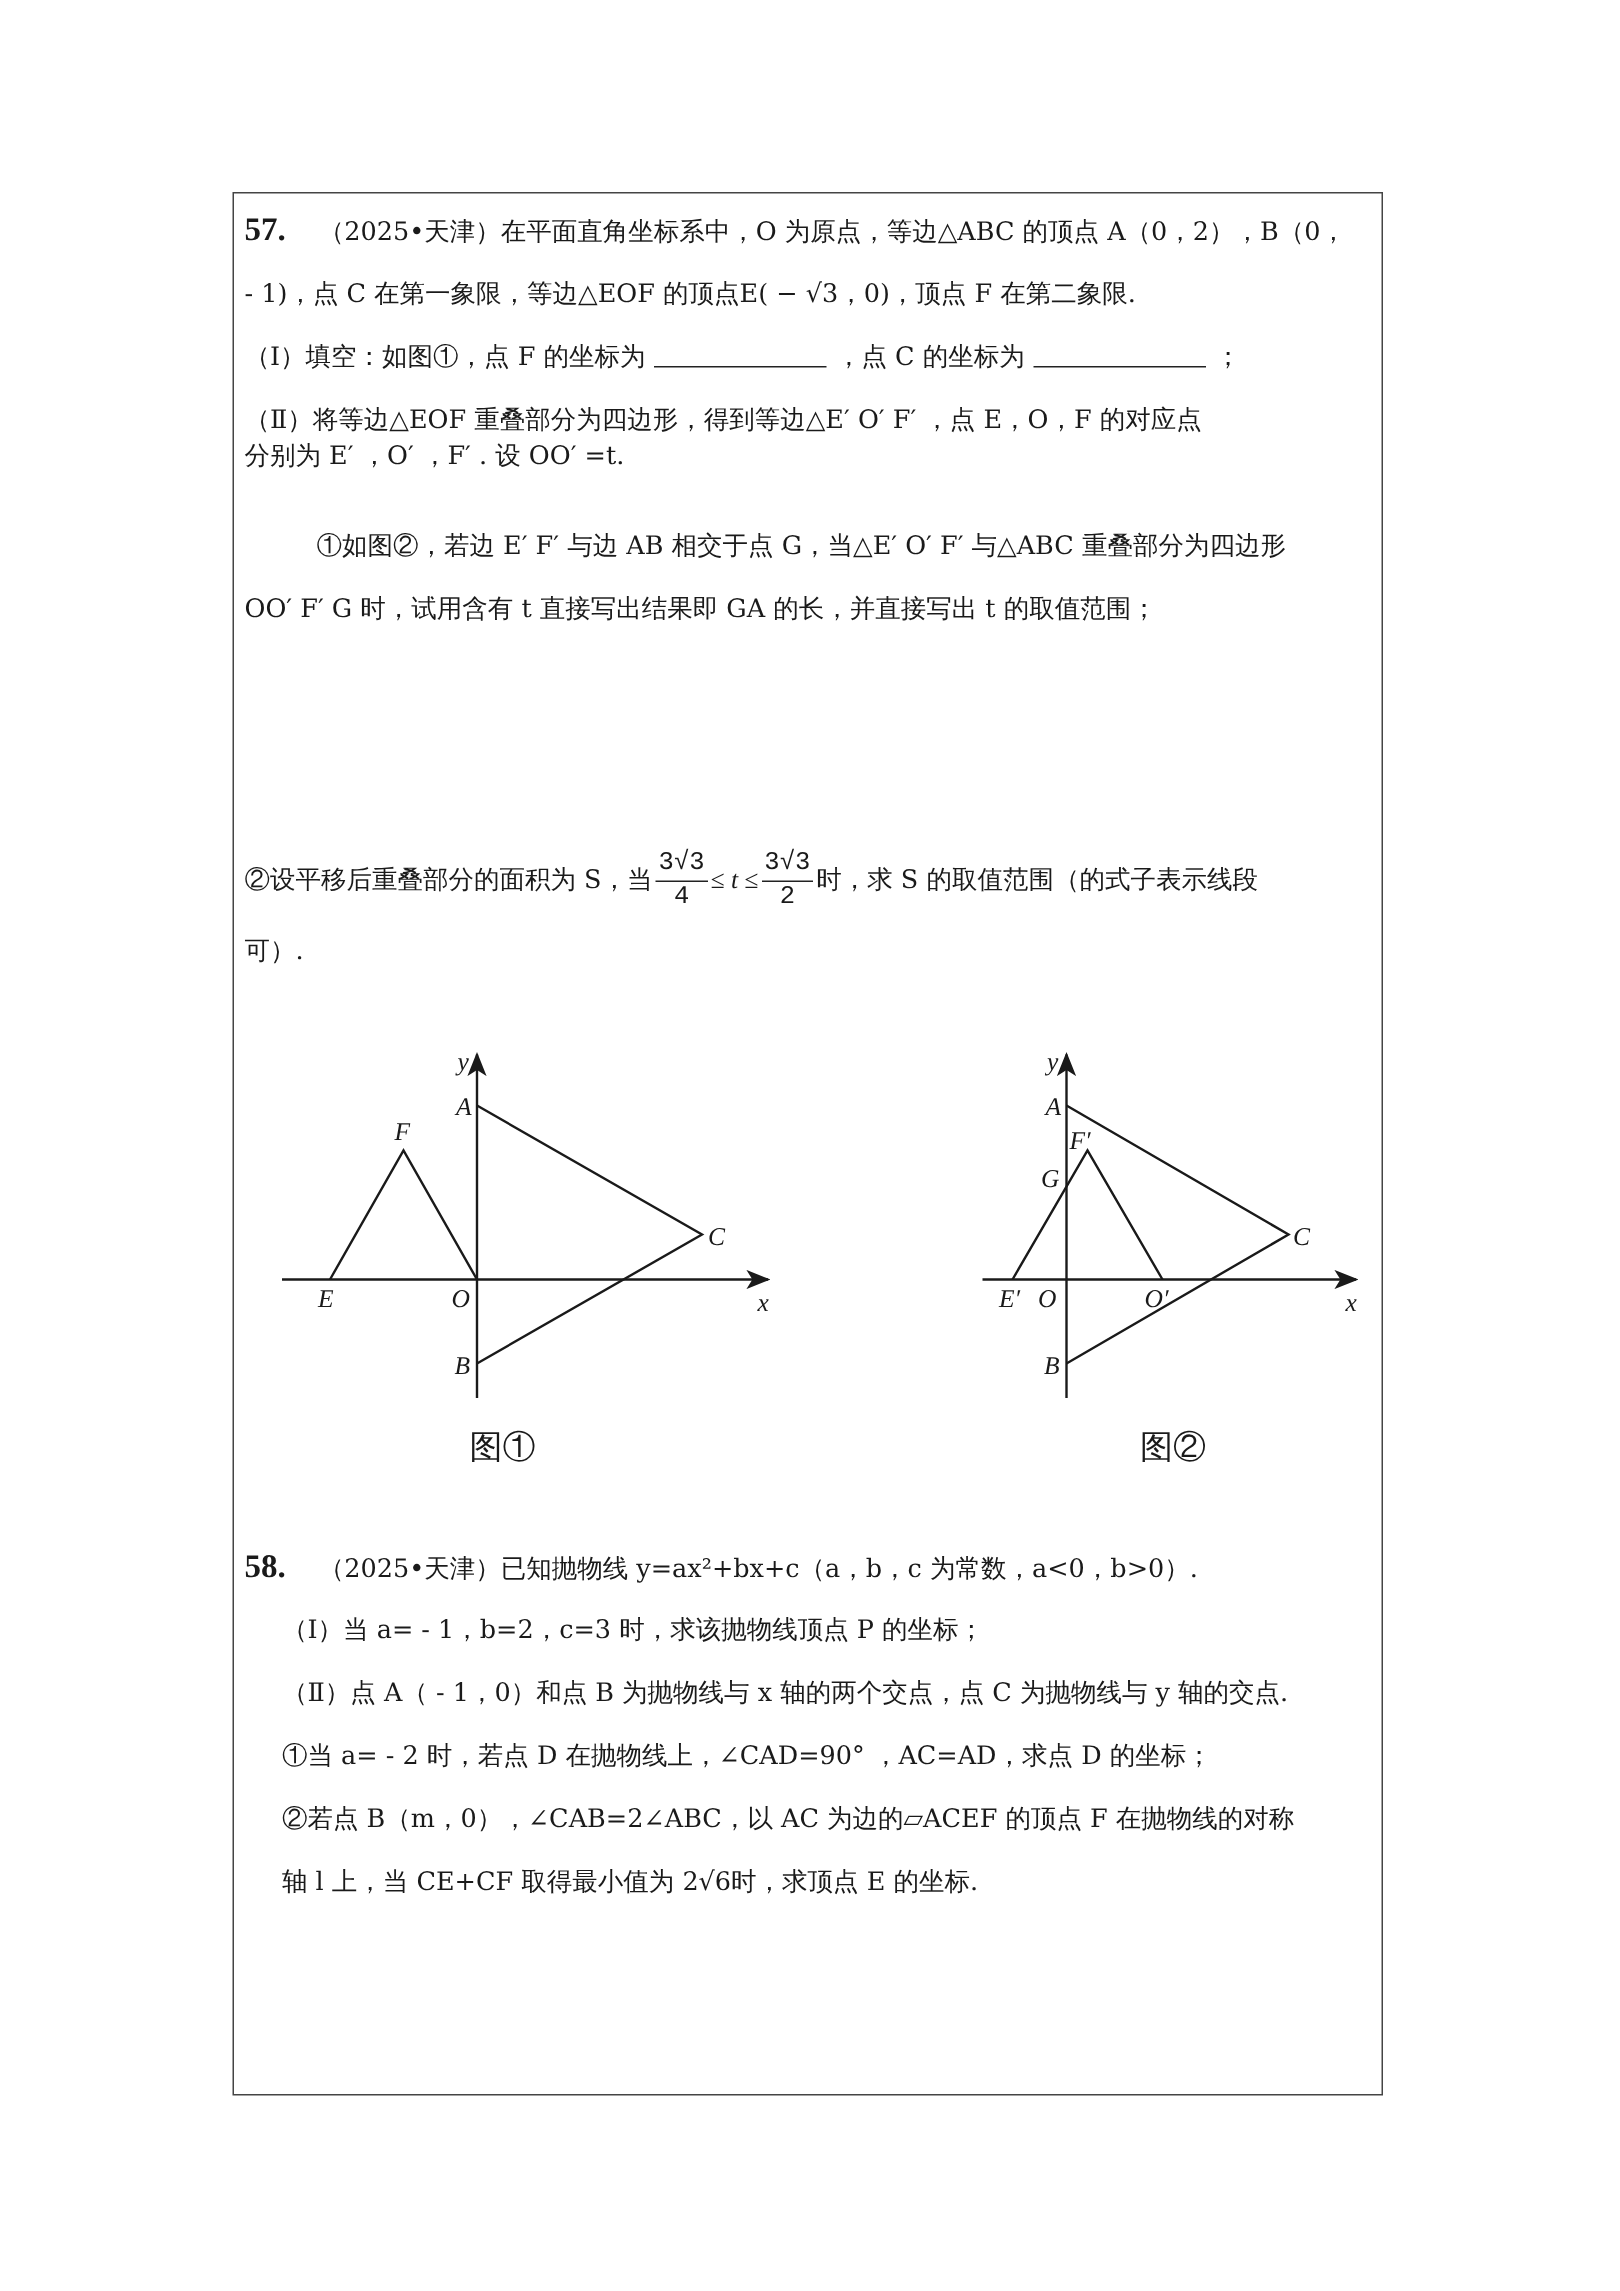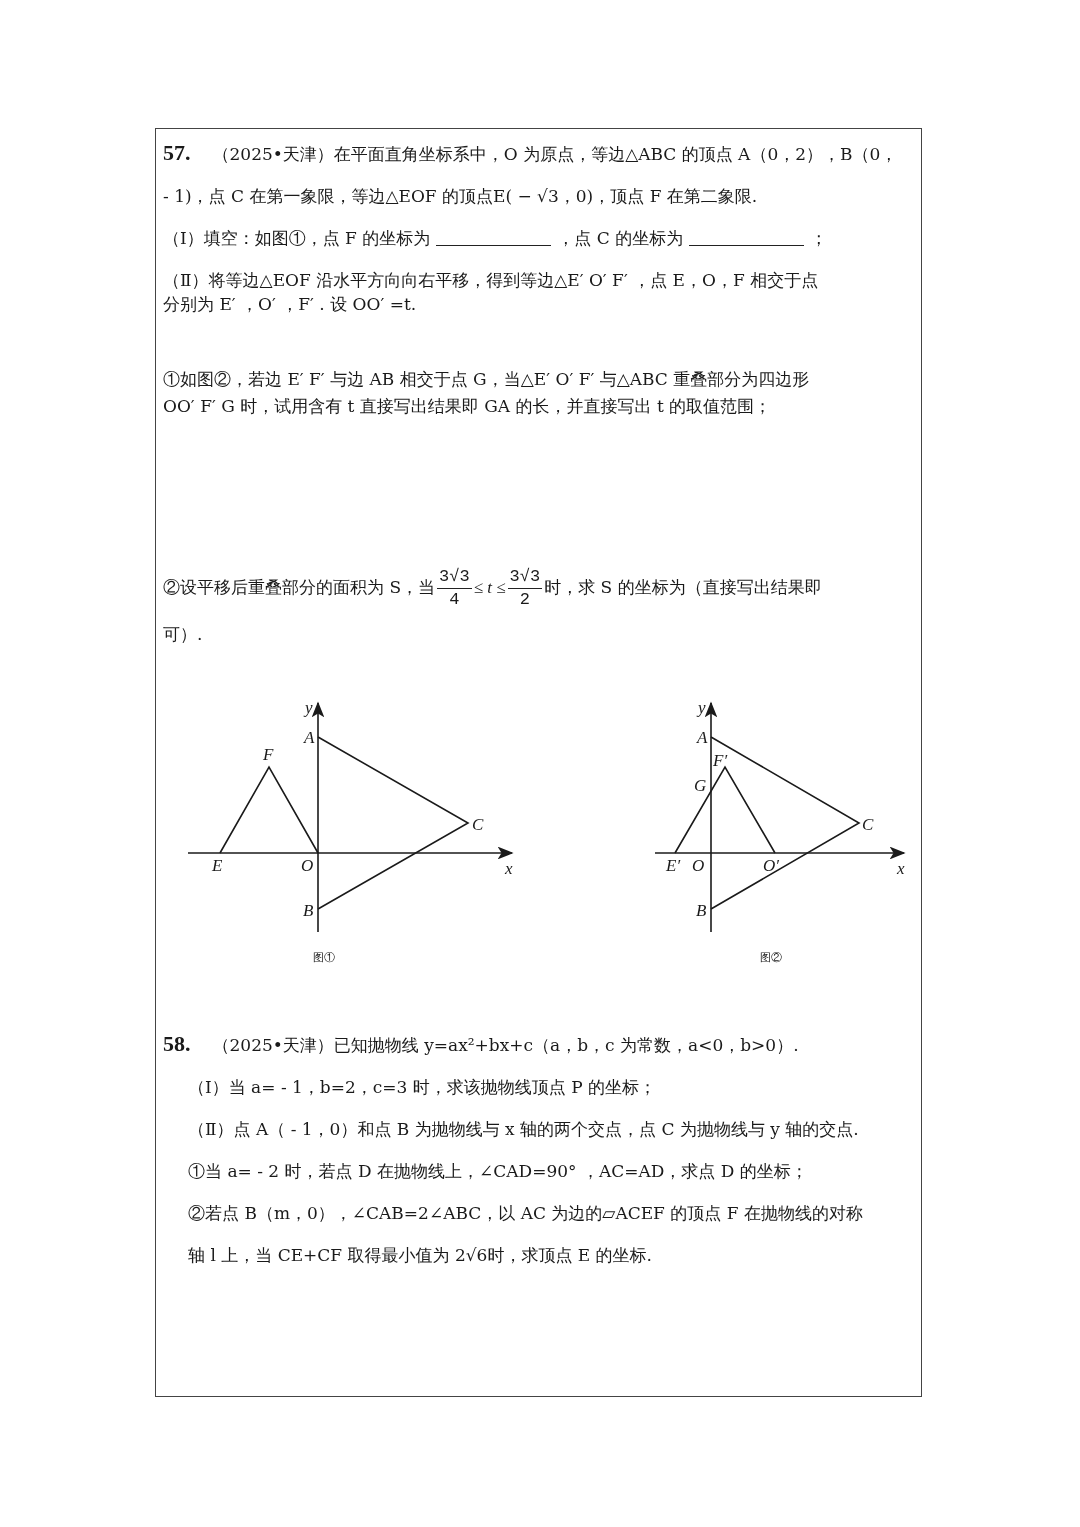--- a/index.html
+++ b/index.html
@@ -8,42 +8,42 @@
   .frame { position: absolute; left: 155px; top: 128px; width: 767px; height: 1269px;
            border: 1.5px solid #444; box-sizing: border-box; }
   .line { position: absolute; left: 163px; font-size: 17px; white-space: nowrap; line-height: 24px; }
   .qnum { font-weight: bold; font-family: "Liberation Serif", serif; font-size: 22px; margin-right: 22px; }
   i, .it { font-style: italic; font-family: "Liberation Serif", serif; }
   .blank { display: inline-block; width: 115px; border-bottom: 1px solid #222; height: 18px; vertical-align: -2px; margin: 0 6px; }
   .frac { display: inline-block; vertical-align: middle; text-align: center; font-family: Liberation Mono, monospace; margin: 0 2px; }
   .frac .num { display: block; border-bottom: 1.3px solid #222; padding: 0 2px; line-height: 22px; }
   .frac .den { display: block; line-height: 22px; }
   .fig { position: absolute; }
-  .caption { position: absolute; font-size: 11px; }
+  .caption { position: absolute; font-size: 22px; }
   svg text { font-family: "Liberation Serif", serif; font-style: italic; font-size: 17px; fill: #1a1a1a; }
 </style>
 </head>
 <body>
 
 <div class="frame"></div>
 
 <div class="line" style="top:141px;">
   <span class="qnum">57.</span><span>（2025•天津）</span><span>在平面直角坐标系中，O 为原点，等边△ABC 的顶点 A（0，2），B（0，</span>
 </div>
 <div class="line" style="top:184px;">- 1)，点 C 在第一象限，等边△EOF 的顶点E( − √3，0)，顶点 F 在第二象限.</div>
 <div class="line" style="top:226px;">
   <span>（Ⅰ）填空：如图①，点 F 的坐标为</span><span class="blank"></span><span>，点 C 的坐标为</span><span class="blank"></span><span>；</span>
 </div>
-<div class="line" style="top:268px;">（Ⅱ）将等边△EOF 沿水平方向向右平移，得到等边△E′ O′ F′ ，点 E，O，F 相交于点</div>
+<div class="line" style="top:268px;">（Ⅱ）将等边△EOF 重叠部分为四边形，得到等边△E′ O′ F′ ，点 E，O，F 的对应点</div>
 <div class="line" style="top:292px;text-align:center;">分别为 E′ ，O′ ，F′ . 设 OO′ =t.</div>
-<div class="line" style="top:367px;">①如图②，若边 E′ F′ 与边 AB 相交于点 G，当△E′ O′ F′ 与△ABC 重叠部分为四边形</div>
+<div class="line" style="top:352px;margin-left:48px;">①如图②，若边 E′ F′ 与边 AB 相交于点 G，当△E′ O′ F′ 与△ABC 重叠部分为四边形</div>
 <div class="line" style="top:394px;">OO′ F′ G 时，试用含有 t 直接写出结果即 GA 的长，并直接写出 t 的取值范围；</div>
 
 <div class="line" style="top:563px; line-height:48px;">
-  <span>②设平移后重叠部分的面积为 S，当</span><span class="frac"><span class="num">3√3</span><span class="den">4</span></span><span class="it">≤ t ≤</span><span class="frac"><span class="num">3√3</span><span class="den">2</span></span><span>时，求 S 的坐标为（直接写出结果即</span>
+  <span>②设平移后重叠部分的面积为 S，当</span><span class="frac"><span class="num">3√3</span><span class="den">4</span></span><span class="it">≤ t ≤</span><span class="frac"><span class="num">3√3</span><span class="den">2</span></span><span>时，求 S 的取值范围（的式子表示线段</span>
 </div>
 <div class="line" style="top:622px;">可）.</div>
 
 <svg class="fig" style="left:180px; top:690px;" width="350" height="250" viewBox="180 690 350 250">
   <defs>
     <marker id="arr" markerWidth="10" markerHeight="8" refX="9" refY="4" orient="auto">
       <path d="M0,0 L10,4 L0,8 L2.5,4 Z" fill="#1a1a1a"></path>
     </marker>
   </defs>
   <line x1="188" y1="853" x2="512" y2="853" stroke="#1a1a1a" stroke-width="1.6" marker-end="url(#arr)"></line>

